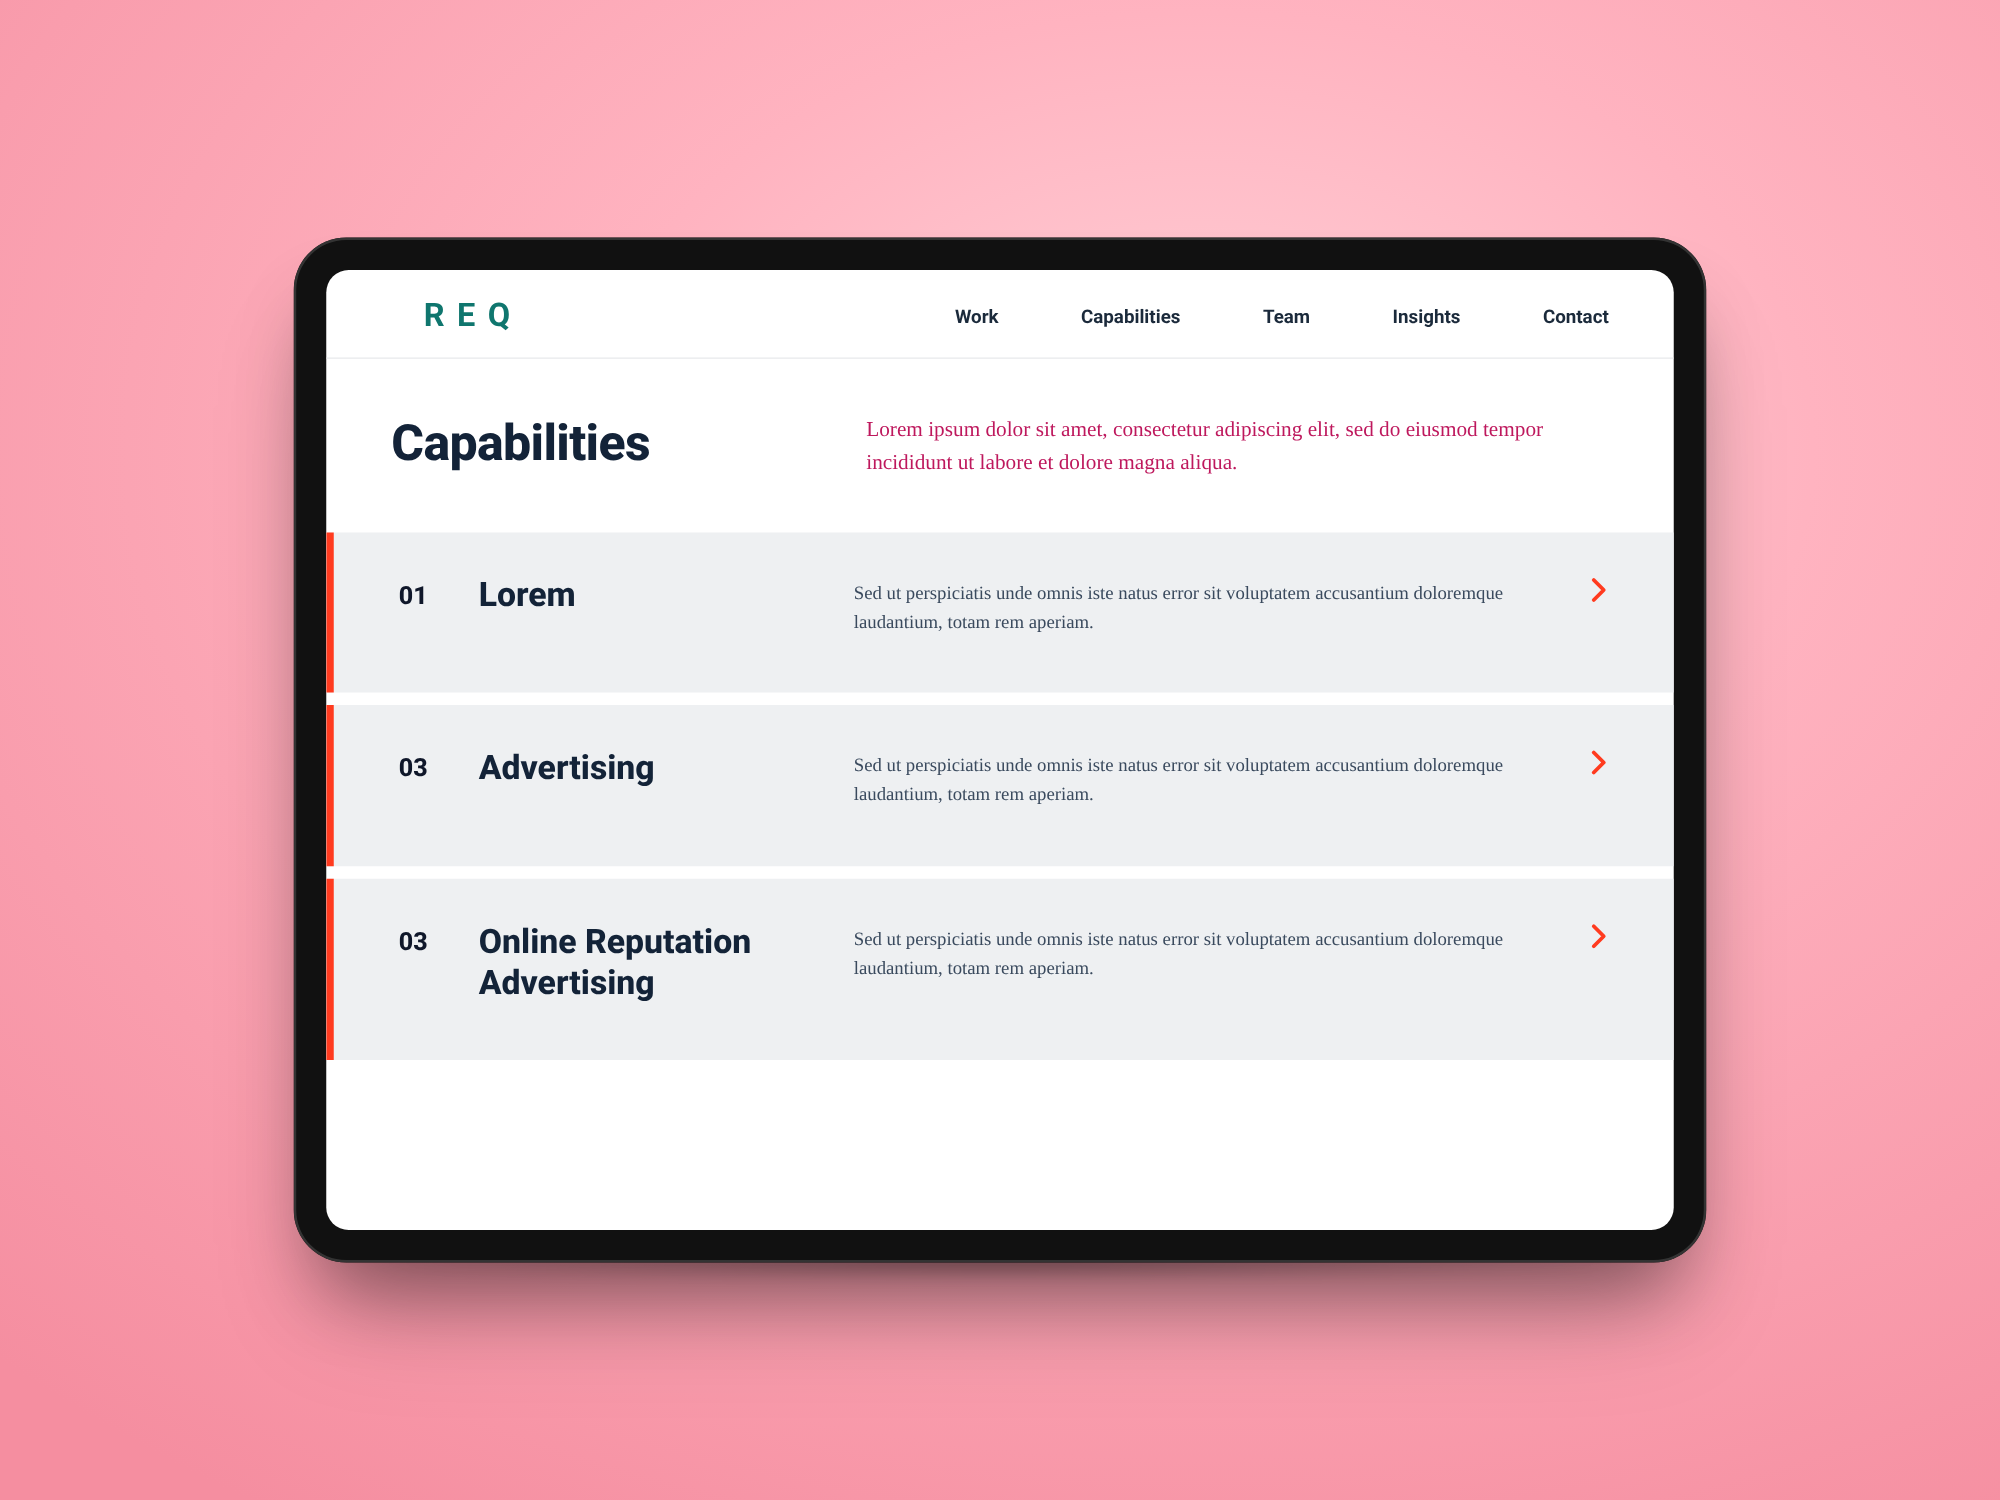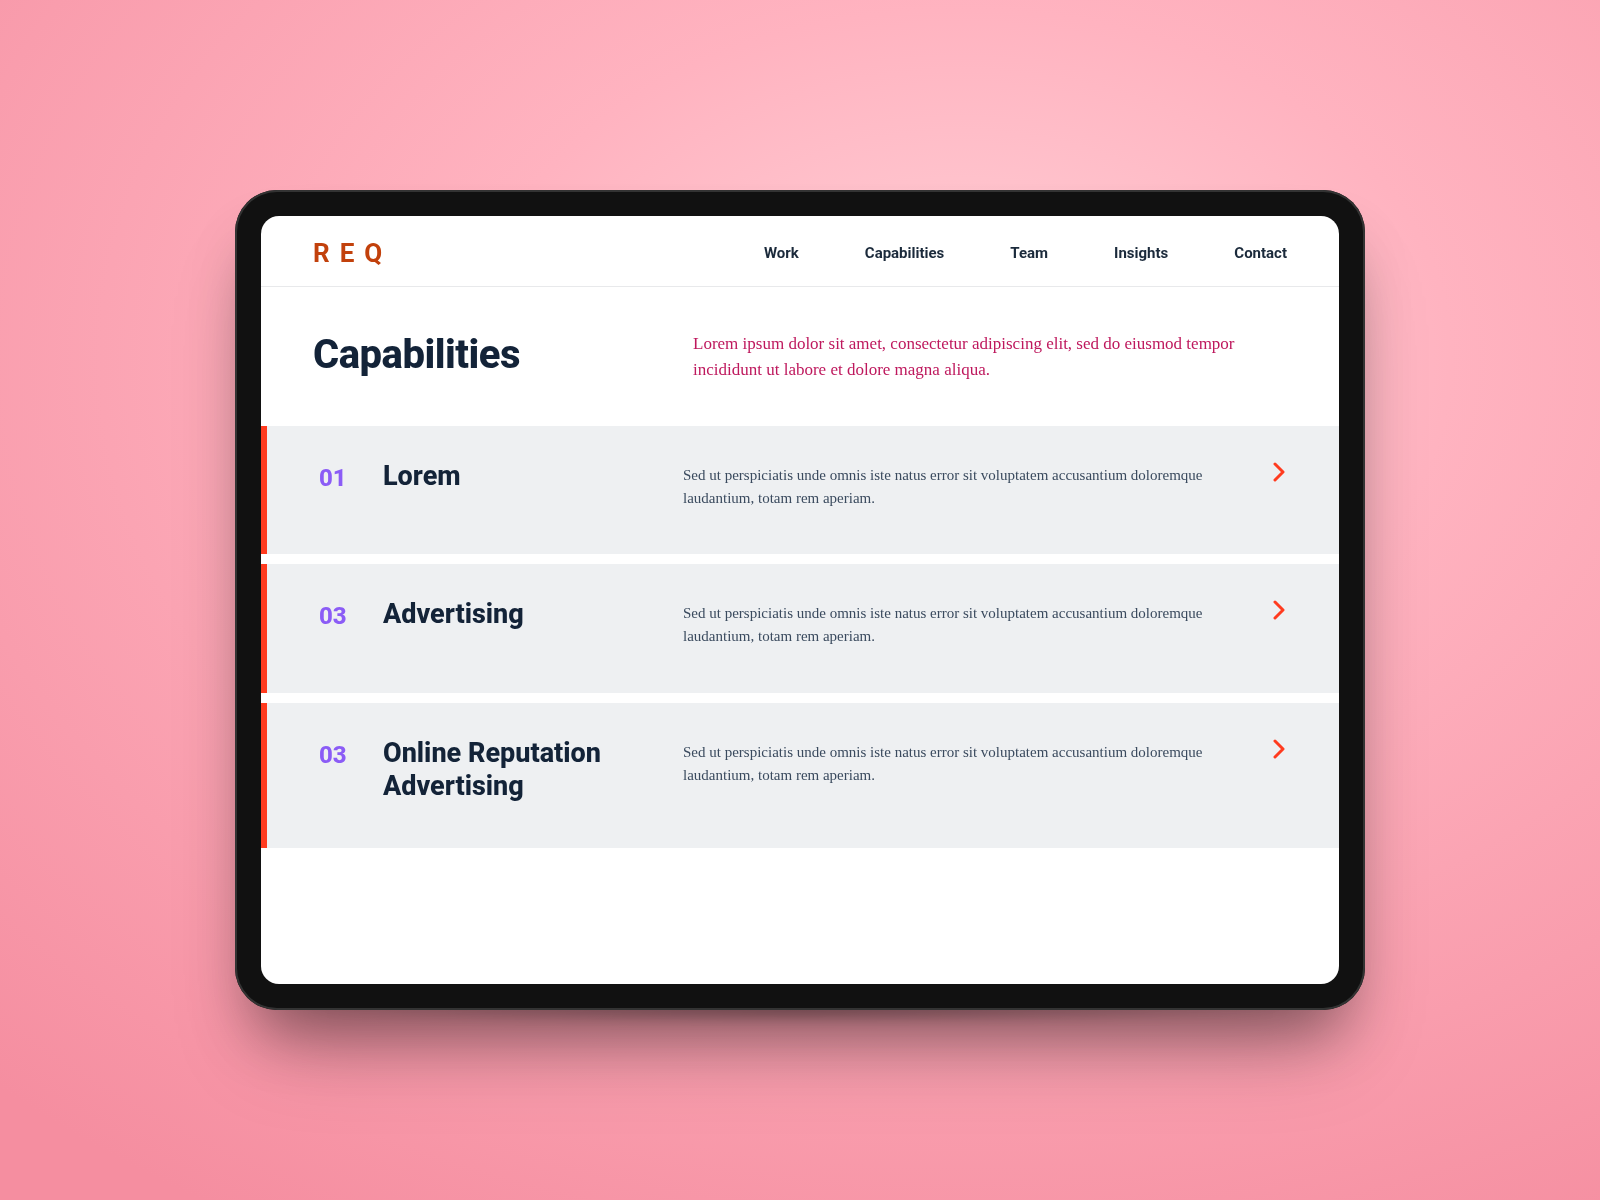--- a/index.html
+++ b/index.html
@@ -47,24 +47,25 @@
 
   
   .navbar {
     display: flex;
     align-items: center;
     justify-content: space-between;
     padding: 22px 52px 18px 52px;
     border-bottom: 1px solid #e8e9eb;
   }
   .logo {
-    color: #c2410c;
+    color: #0f766e;
     font-weight: 700;
     letter-spacing: 10px;
     font-size: 26px;
+    margin-left: 26px;
   }
   .nav-links {
     display: flex;
     gap: 46px;
   }
   .nav-link {
     font-size: 15px;
     font-weight: 700;
     color: #1b2a3b;
     cursor: pointer;
@@ -97,23 +98,23 @@
   .cap-row {
     display: grid;
     grid-template-columns: 64px 300px 1fr 60px;
     align-items: flex-start;
     background: #eef0f2;
     padding: 34px 52px 44px 52px;
     border-left: 6px solid #ff3b1f;
     cursor: pointer;
   }
   .cap-num {
-    color: #8b5cf6;
+    color: #0f172a;
     font-weight: 800;
-    font-size: 24px;
+    font-size: 20px;
     padding-top:4px;
   }
   .cap-title {
     font-size: 27px;
     font-weight: 800;
     color: #132338;
     line-height:1.25;
     padding-right:20px;
   }
   .cap-desc {

